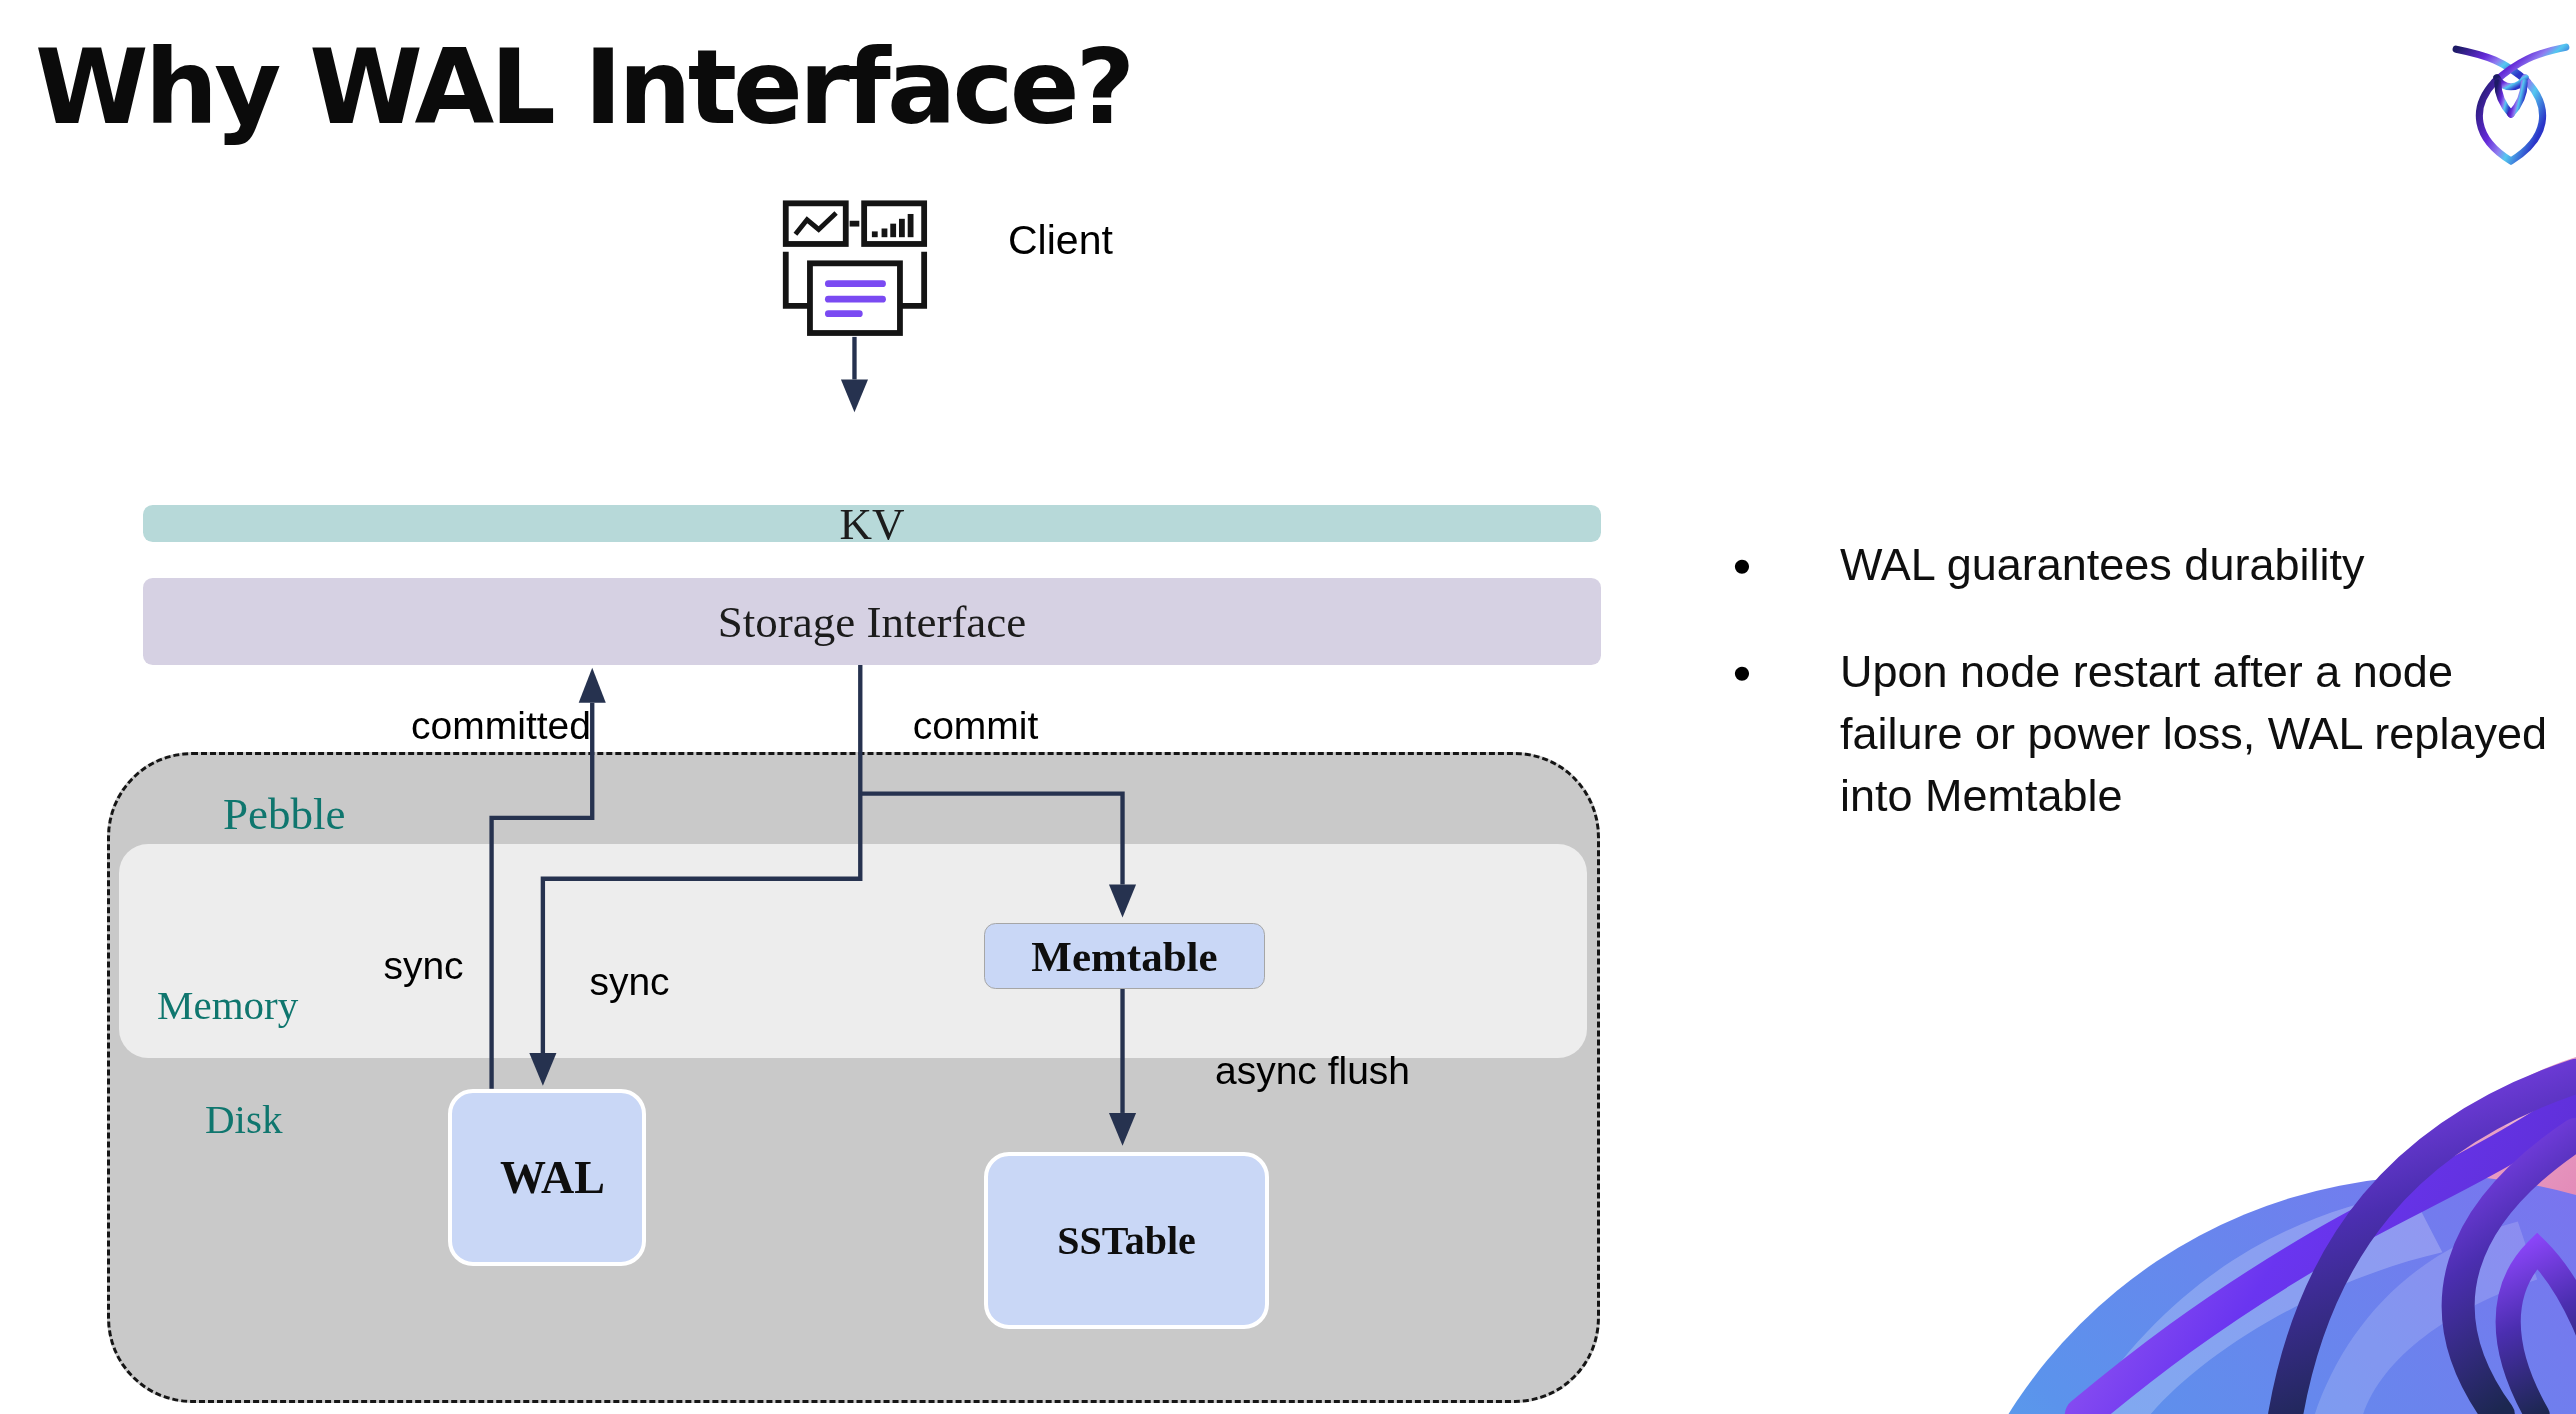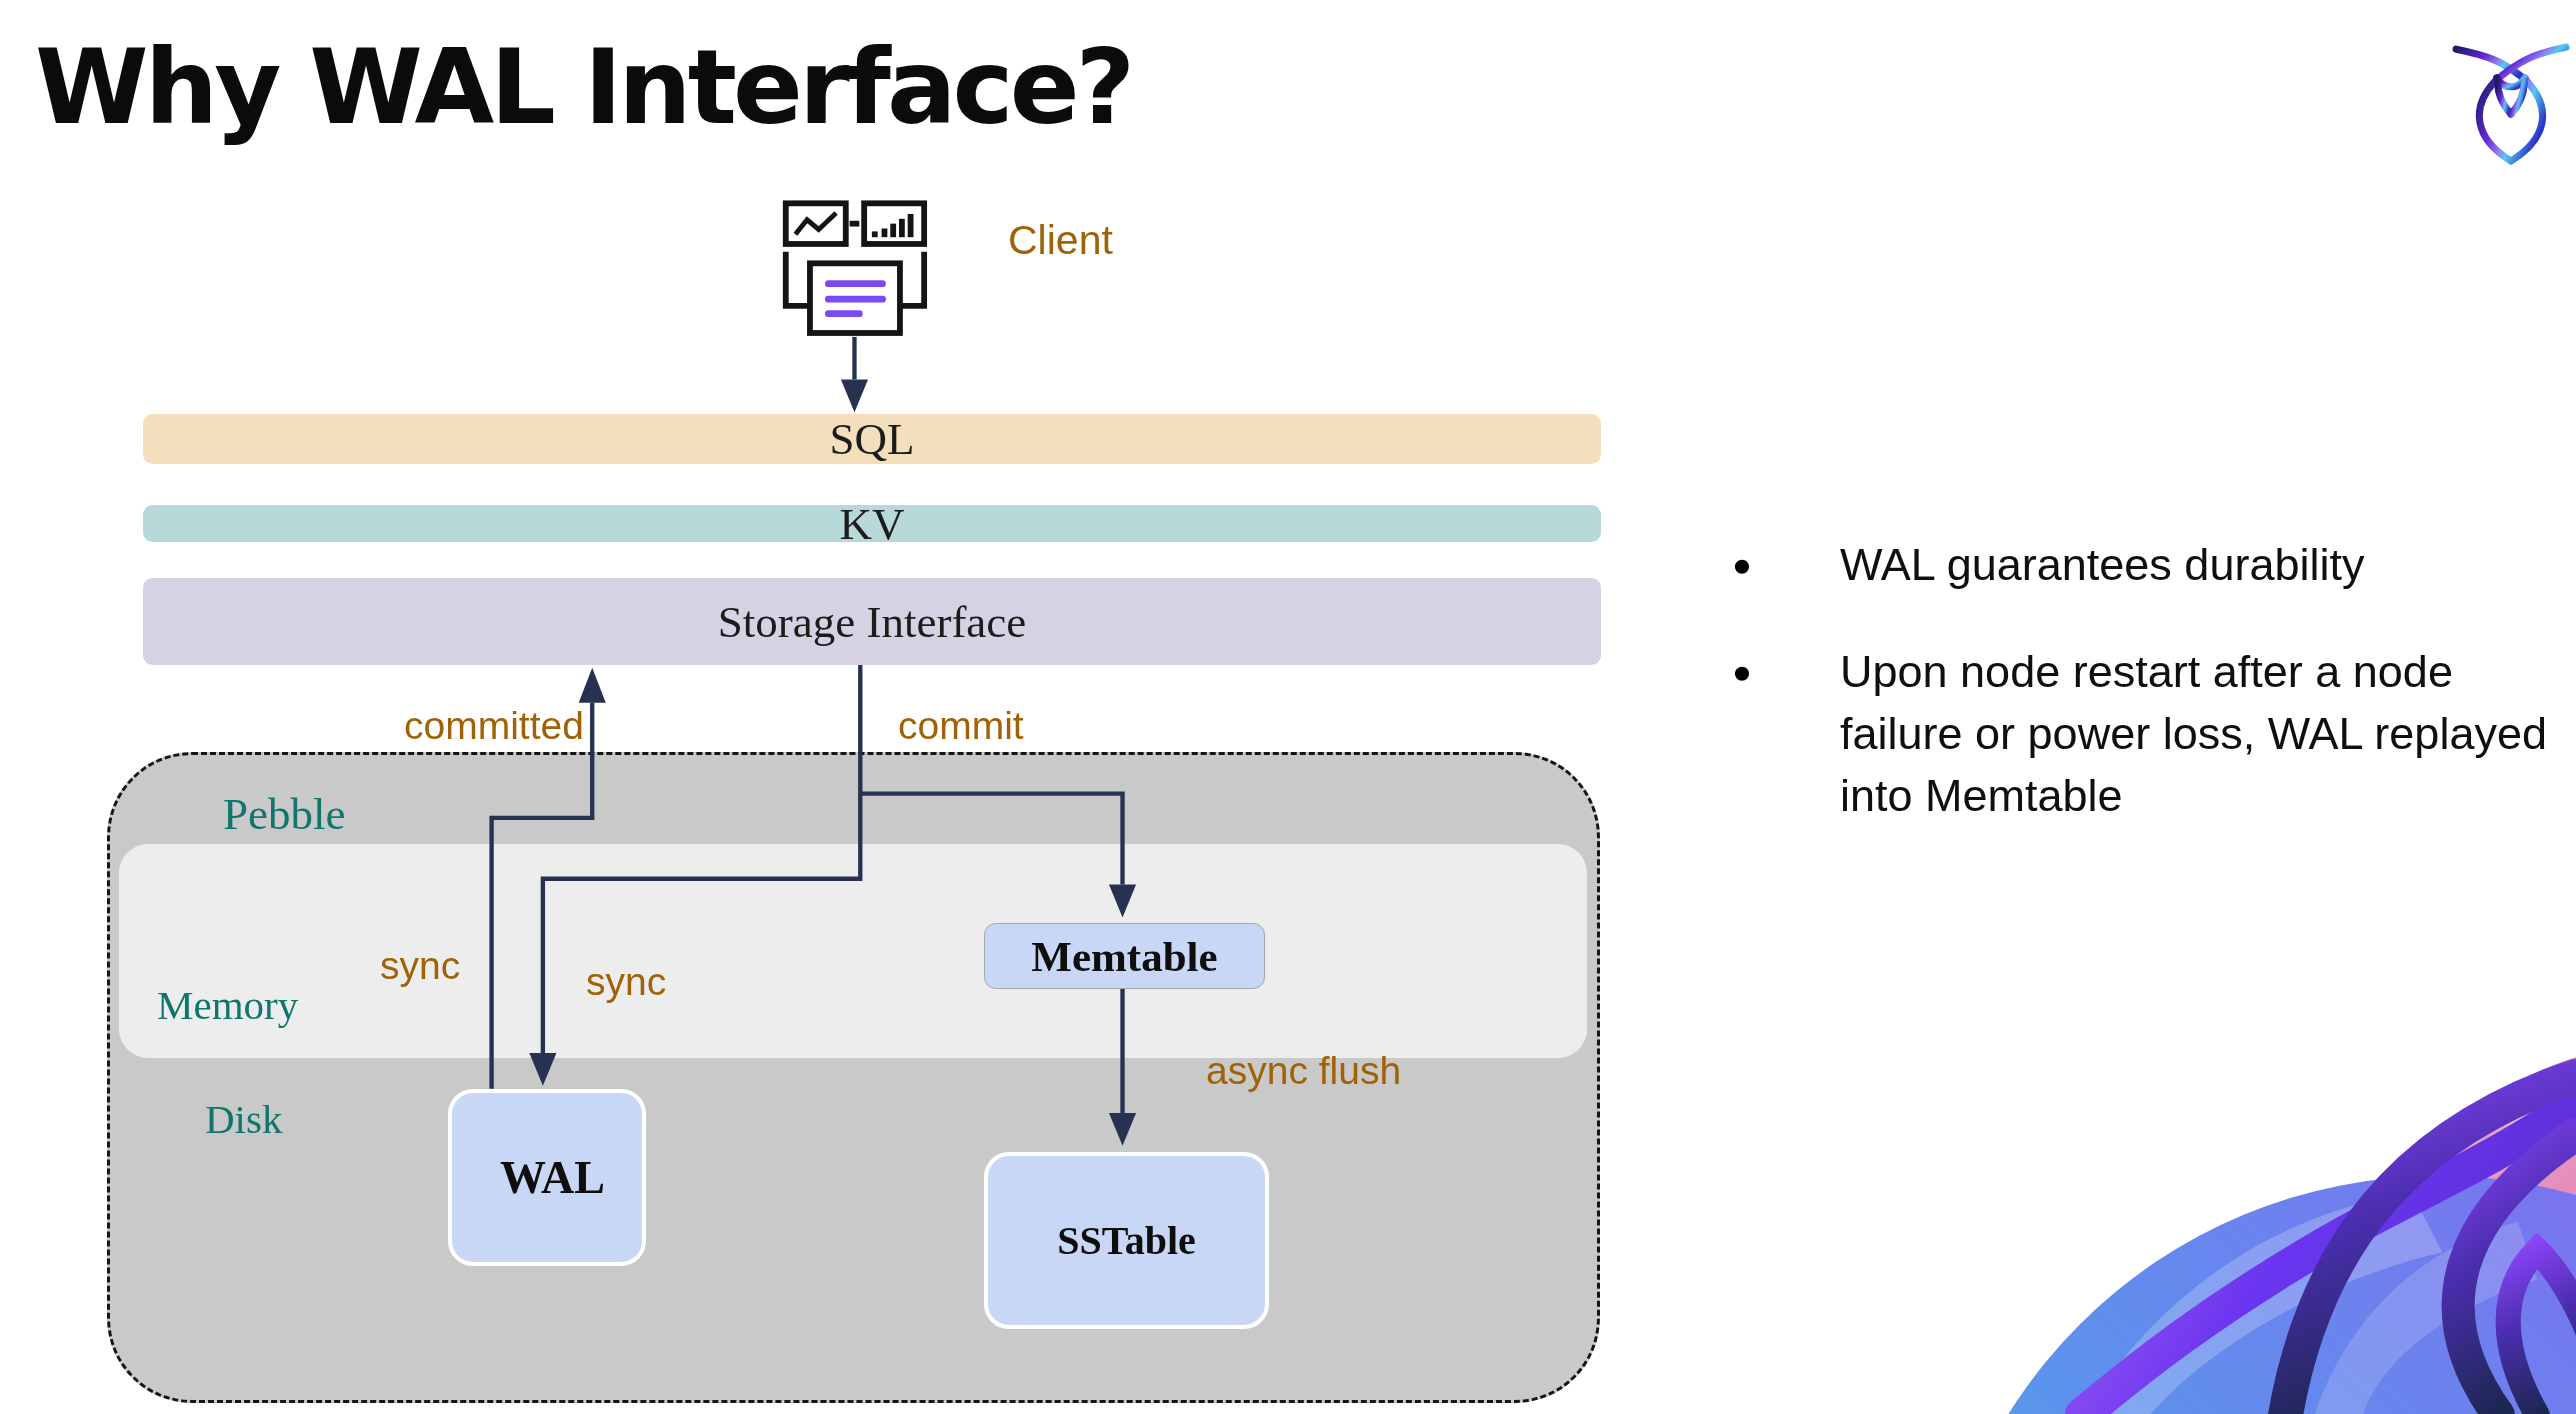--- a/index.html
+++ b/index.html
@@ -43,21 +43,21 @@
   
   .node{
     background:var(--node_fill);
     display:flex; align-items:center; justify-content:center;
     font-family:"Liberation Serif", serif; font-weight:bold; color:#0e0e0e;
   }
   .node.wal{left:448px; top:1089px; width:179px; height:169px; border:4.8px solid #fff; border-radius:25px; font-size:46px;padding-left:11px;}
   .node.memtable{left:984px; top:923px; width:279px; height:64px; border:1.9px solid #a6a6a6; border-radius:11.6px; font-size:43px;}
   .node.sstable{left:984px; top:1152px; width:277px; height:169px; border:4.8px solid #fff; border-radius:25px; font-size:40px;}
   
-  .edge-label{font-size:39px; color:#a16207; text-align:left;}
+  .edge-label{font-size:39px; color:#000000; text-align:center;}
   .lbl-committed{left:404px; top:704px; width:194px;}
   .lbl-commit{left:898px; top:704px; width:155px;}
   .lbl-sync1{left:380px; top:944px; width:87px;}
   .lbl-sync2{left:586px; top:960px; width:87px;}
   .lbl-async{left:1206px; top:1049px; width:213px;}
   .lbl-client{left:1008px; top:217px; font-size:41px;}
   
   .bullets{left:1732px; top:534px; width:823px;}
   .bullet-row{display:flex; align-items:flex-start;}
   .bullet-row + .bullet-row{margin-top:45px;}
@@ -122,23 +122,20 @@
       <path d="M 4 14 C 34 20, 52 26, 74 46"></path>
       <path d="M 112 12 C 82 18, 64 26, 42 46"></path>
       <path d="M 42 46 C 18 72, 22 102, 58 124 C 94 102, 98 72, 74 46"></path>
       <path d="M 44 42 C 50 54, 66 54, 72 42"></path>
       <path d="M 58 122 L 58 78"></path>
       <path d="M 58 78 C 49 68, 45 58, 45 47"></path>
       <path d="M 58 78 C 67 68, 71 58, 71 47"></path>
     </g>
   </svg>
 
-  <div class="abs bar sql">
-    <span>SQL</span>
-  </div>
   <div class="abs bar kv">
     <span>KV</span>
   </div>
   <div class="abs bar storage">
     <span>Storage Interface</span>
   </div>
 
   <div class="abs pebble"></div>
   <div class="abs memory-strip"></div>
   <div class="abs serif-label lbl-pebble">Pebble</div>

